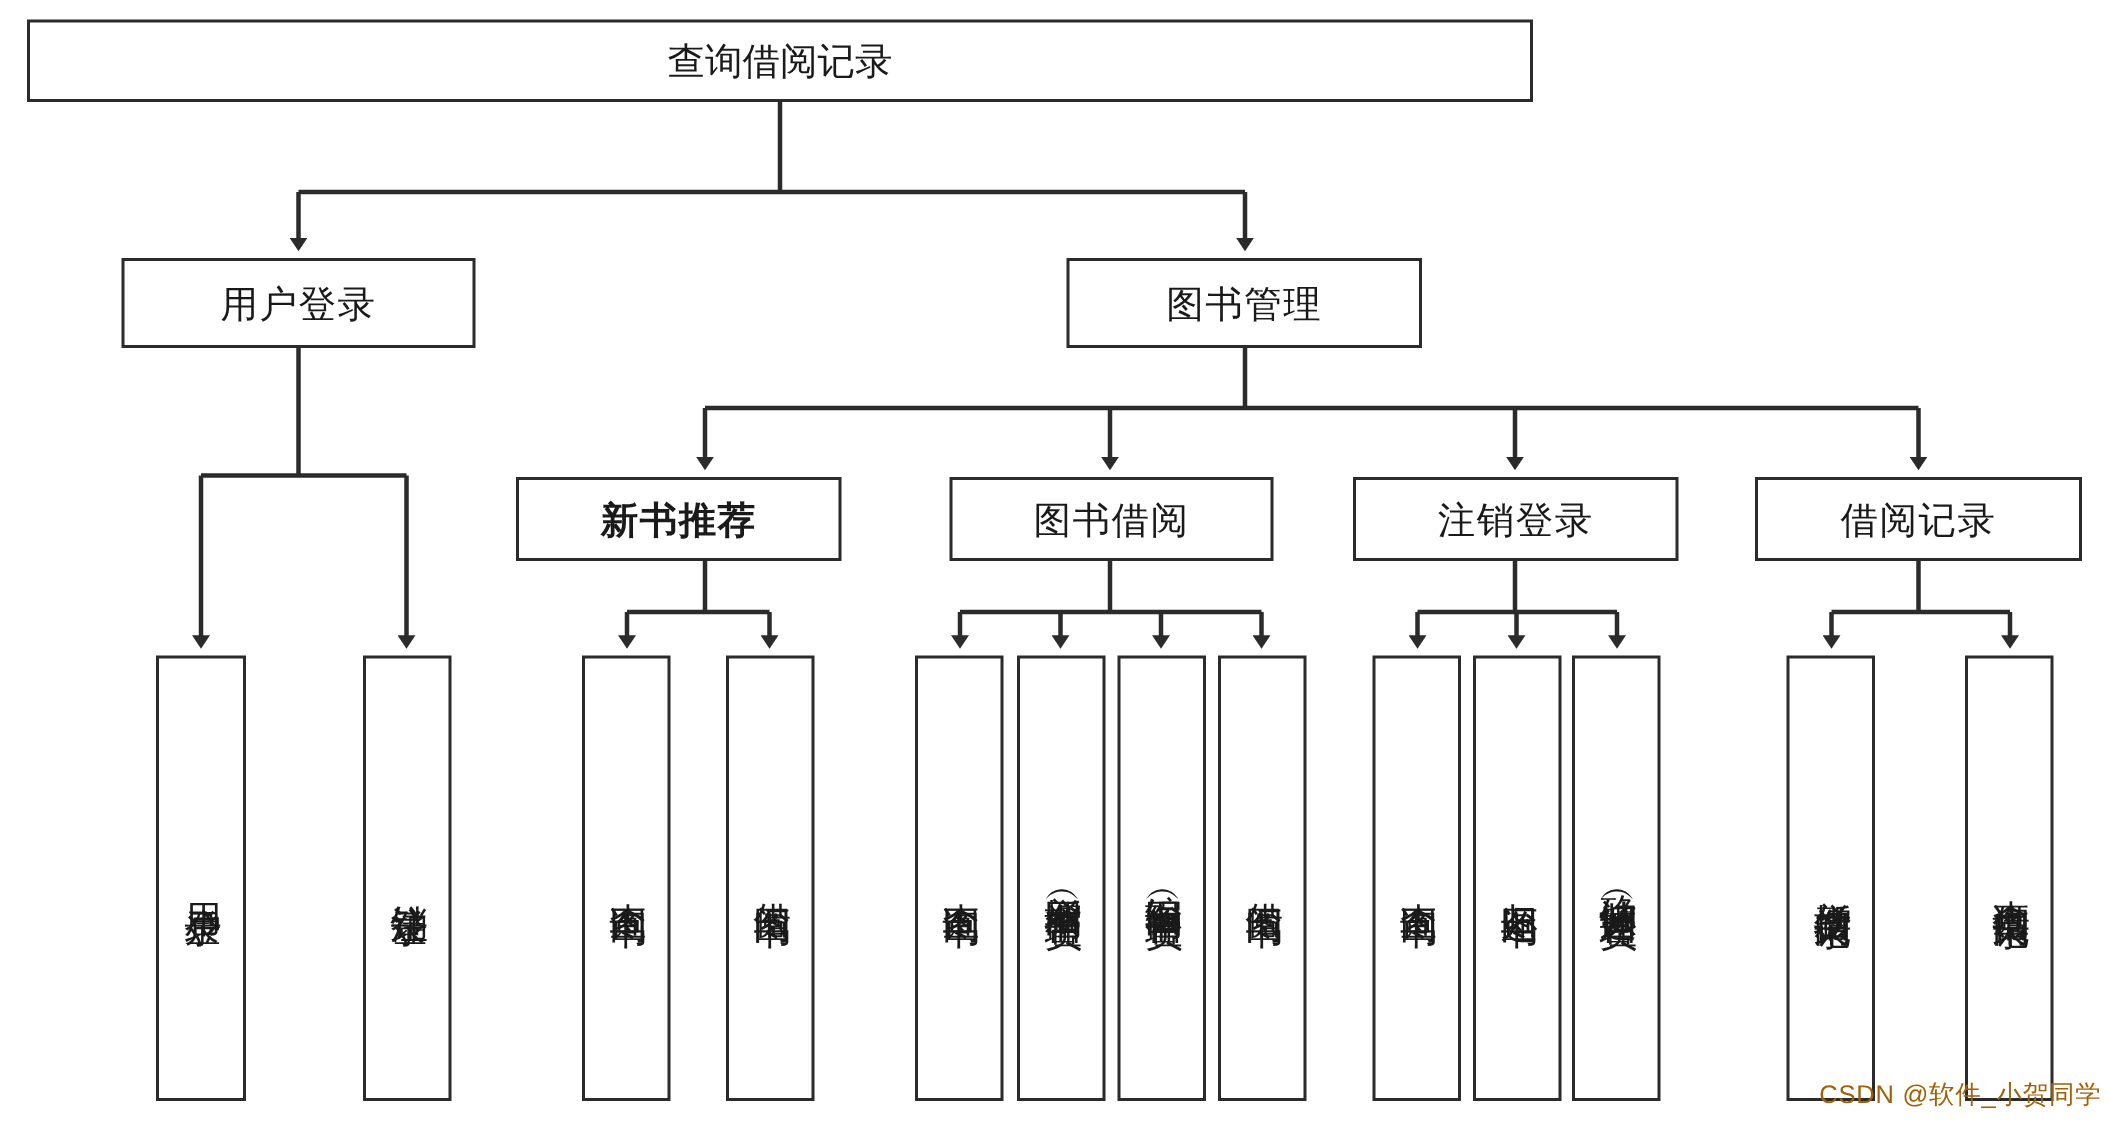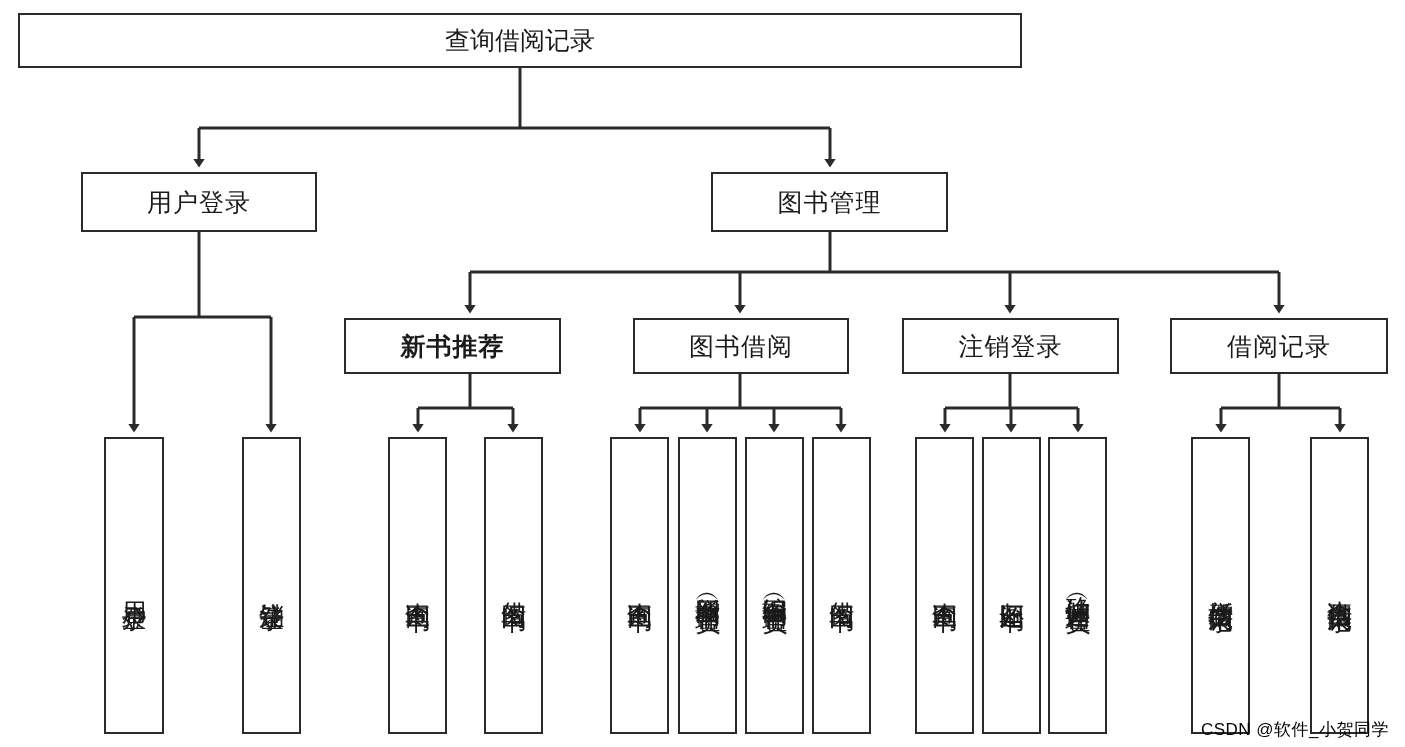--- a/index.html
+++ b/index.html
@@ -52,24 +52,24 @@
     padding-bottom: 6px;
     white-space: nowrap;
     overflow: hidden;
   }
   .node-v .vtext {
     writing-mode: vertical-rl;
     text-orientation: upright;
   }
   .watermark {
     position: absolute;
-    right: 16px;
+    right: 4px;
     bottom: 6px;
     font-size: 17px;
-    color: #000000;
+    color: #a16207;
     white-space: nowrap;
     letter-spacing: 0.5px;
   }
 </style>
 </head>
 <body>
 
 <div id="canvas">
 
   <svg class="connectors" viewBox="0 0 1405 747" xmlns="http://www.w3.org/2000/svg">

